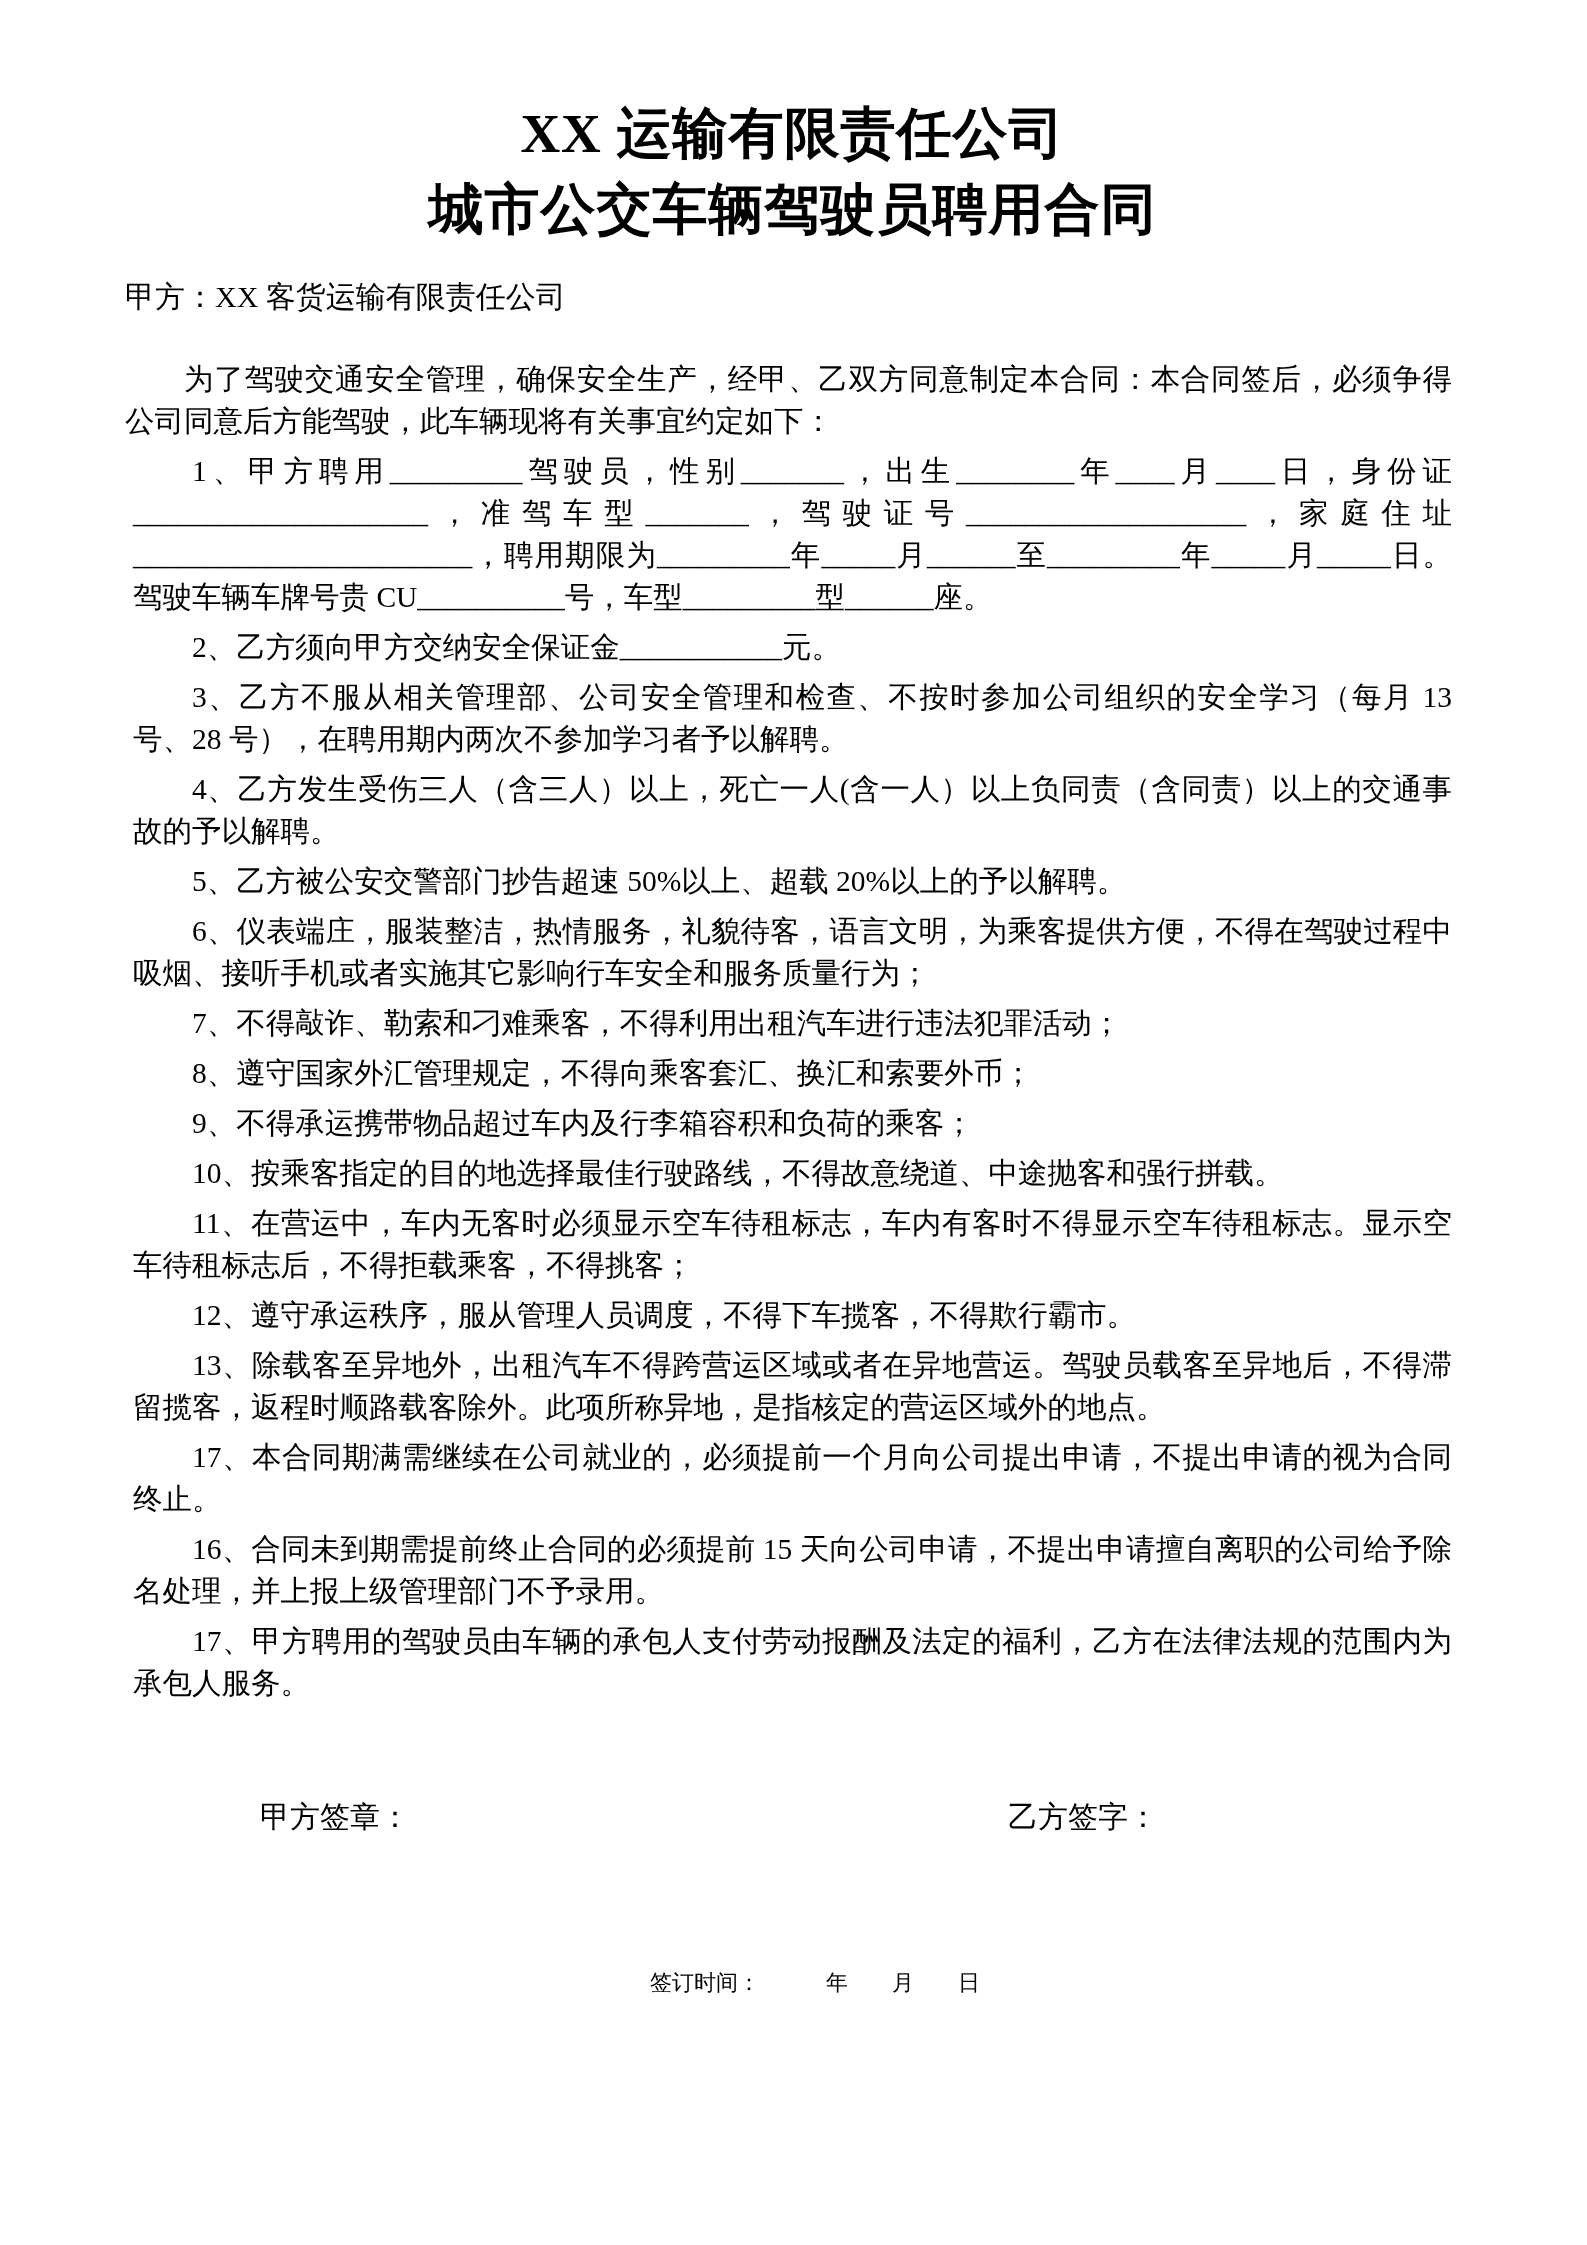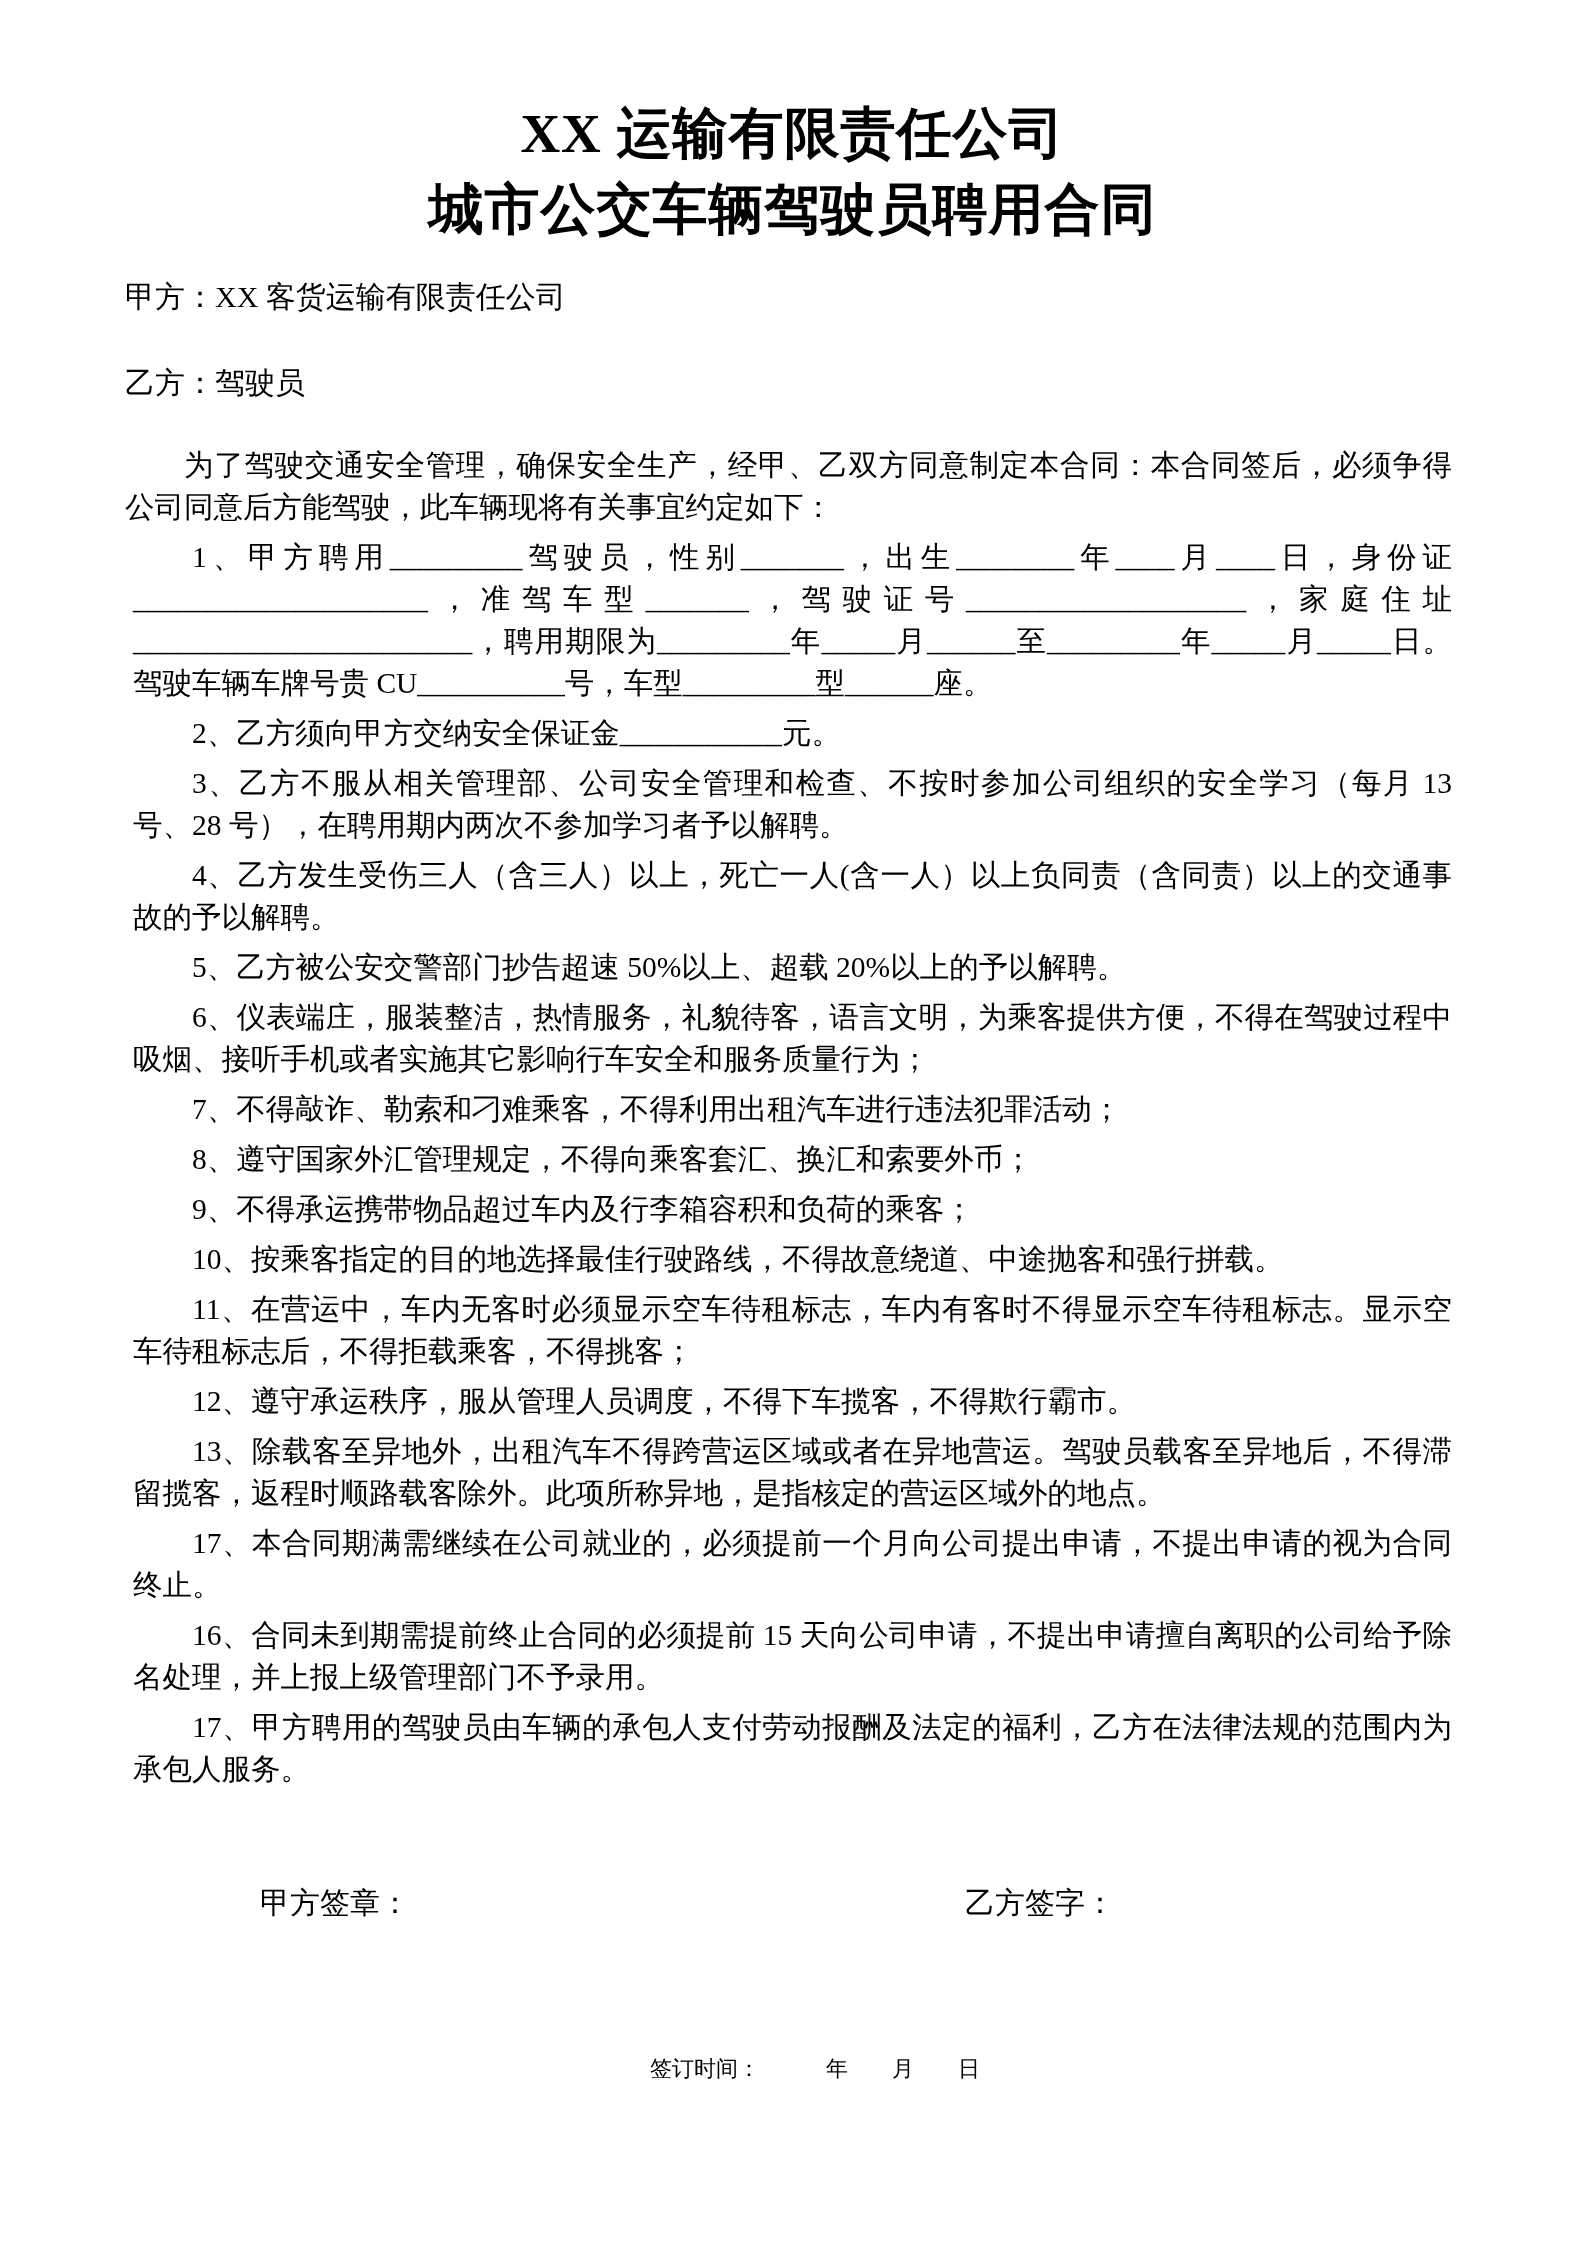--- a/index.html
+++ b/index.html
@@ -47,40 +47,40 @@
   p.clause {
     margin: 8px;
     text-indent: 2em;
   }
   .sig-row {
     display: flex;
     align-items: baseline;
     margin-top: 92px;
     font-size: 30px;
     line-height: 42px;
+    gap: 43px;
   }
   .sig-a { margin-left: 135px; }
   .sig-b { margin-left: 555px; }
   .date-row {
     margin: 124px 0 0 525px;
     font-size: 22px;
     line-height: 42px;
     white-space: pre;
   }
 </style>
 </head>
 <body>
 
 <div class="page">
 
   <h1 class="doc-title">XX 运输有限责任公司</h1>
   <h1 class="doc-title">城市公交车辆驾驶员聘用合同</h1>
 
   <p class="party-line party-a">甲方：XX 客货运输有限责任公司</p>
-  <p class="party-line party-b">乙方：驾驶员</p>
 
   <p class="body-text intro">为了驾驶交通安全管理，确保安全生产，经甲、乙双方同意制定本合同：本合同签后，必须争得公司同意后方能驾驶，此车辆现将有关事宜约定如下：</p>
 
   <p class="body-text clause">1、甲方聘用_________驾驶员，性别_______，出生________年____月____日，身份证____________________，准驾车型_______，驾驶证号___________________，家庭住址 _______________________，聘用期限为_________年_____月______至_________年_____月_____日。驾驶车辆车牌号贵 CU__________号，车型_________型______座。</p>
   <p class="body-text clause">2、乙方须向甲方交纳安全保证金___________元。</p>
   <p class="body-text clause">3、乙方不服从相关管理部、公司安全管理和检查、不按时参加公司组织的安全学习（每月 13 号、28 号），在聘用期内两次不参加学习者予以解聘。</p>
   <p class="body-text clause">4、乙方发生受伤三人（含三人）以上，死亡一人(含一人）以上负同责（含同责）以上的交通事故的予以解聘。</p>
   <p class="body-text clause">5、乙方被公安交警部门抄告超速 50%以上、超载 20%以上的予以解聘。</p>
   <p class="body-text clause">6、仪表端庄，服装整洁，热情服务，礼貌待客，语言文明，为乘客提供方便，不得在驾驶过程中吸烟、接听手机或者实施其它影响行车安全和服务质量行为；</p>
   <p class="body-text clause">7、不得敲诈、勒索和刁难乘客，不得利用出租汽车进行违法犯罪活动；</p>

